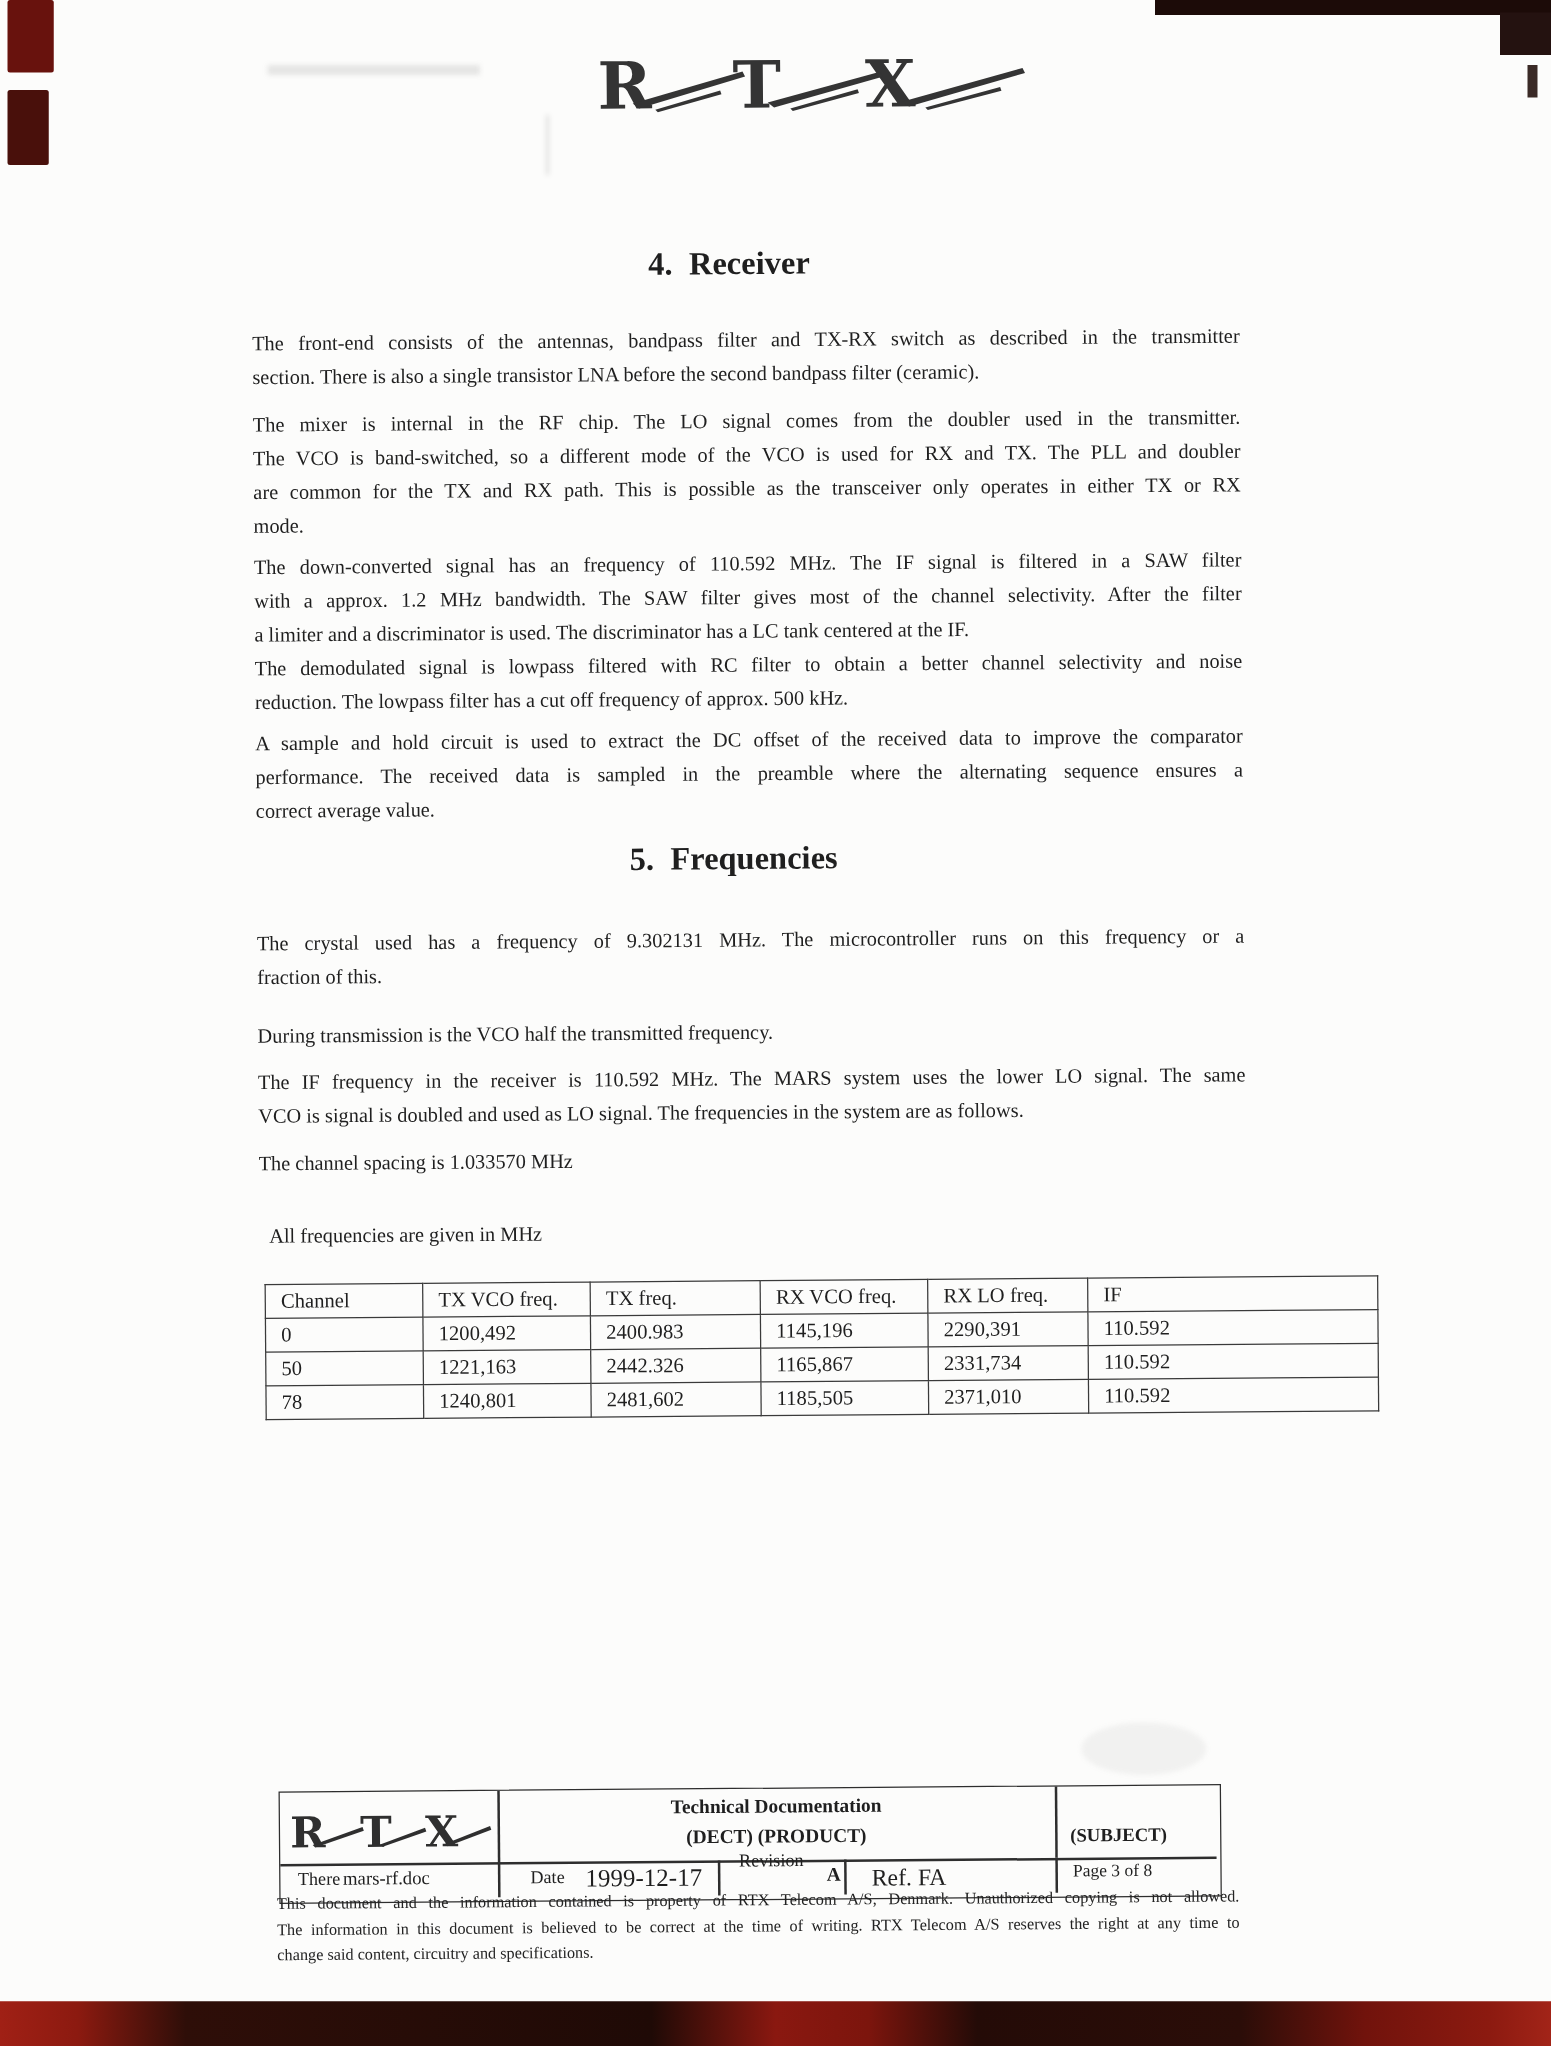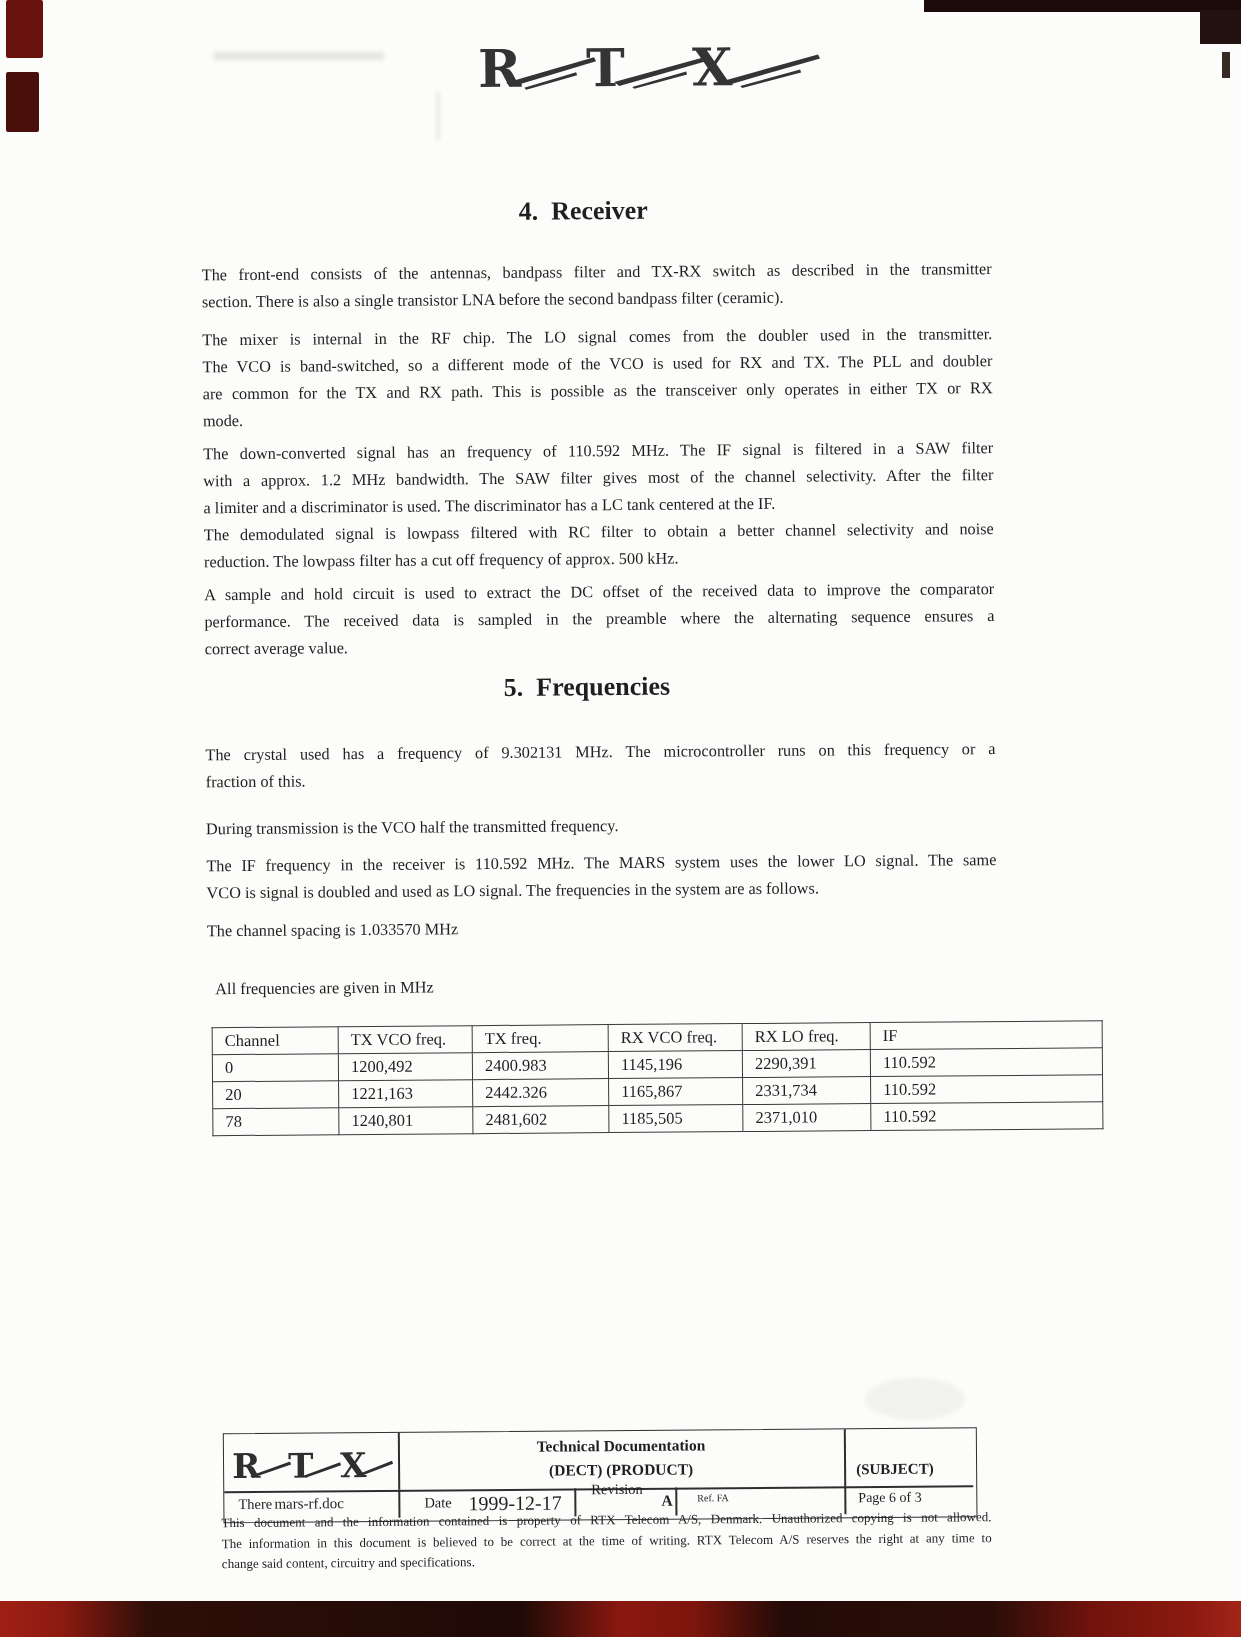--- a/index.html
+++ b/index.html
@@ -124,21 +124,21 @@
         </tr>
         <tr>
           <td>0</td>
           <td>1200,492</td>
           <td>2400.983</td>
           <td>1145,196</td>
           <td>2290,391</td>
           <td>110.592</td>
         </tr>
         <tr>
-          <td>20</td>
+          <td>50</td>
           <td>1221,163</td>
           <td>2442.326</td>
           <td>1165,867</td>
           <td>2331,734</td>
           <td>110.592</td>
         </tr>
         <tr>
           <td>78</td>
           <td>1240,801</td>
           <td>2481,602</td>
@@ -173,22 +173,22 @@
       <div class="fcell b" style="left:174px;top:6px;width:446px;text-align:center;font-size:15.5px;">Technical Documentation</div>
       <div class="fcell b" style="left:174px;top:30px;width:446px;text-align:center;font-size:15.5px;">(DECT) (PRODUCT)</div>
       <div class="fcell b" style="left:632px;top:32px;font-size:15px;">(SUBJECT)</div>
 
       <div class="fcell" style="left:14px;top:62px;font-size:14.5px;">There</div>
       <div class="fcell" style="left:50px;top:62px;font-size:15px;">mars-rf.doc</div>
       <div class="fcell" style="left:200px;top:62px;font-size:14.5px;">Date</div>
       <div class="fcell" style="left:244px;top:60px;font-size:20px;">1999-12-17</div>
       <div class="fcell" style="left:367px;top:50px;font-size:14.5px;">Revision</div>
       <div class="fcell b" style="left:437px;top:61px;font-size:15.5px;">A</div>
-      <div class="fcell" style="left:473px;top:62px;font-size:10px;">Ref. FA</div>
-      <div class="fcell" style="left:634px;top:61px;font-size:14px;">Page 6 of 3</div>
+      <div class="fcell" style="left:473px;top:62px;font-size:19px;">Ref. FA</div>
+      <div class="fcell" style="left:634px;top:61px;font-size:14px;">Page 3 of 8</div>
     </div>
 
     <div class="abs legal" style="top:1510px;">
       <div class="jl">This document and the information contained is property of RTX Telecom A/S, Denmark. Unauthorized copying is not allowed.</div>
       <div class="jl">The information in this document is believed to be correct at the time of writing. RTX Telecom A/S reserves the right at any time to</div>
       <div class="ll">change said content, circuitry and specifications.</div>
     </div>
 
   </div>
 </div>

